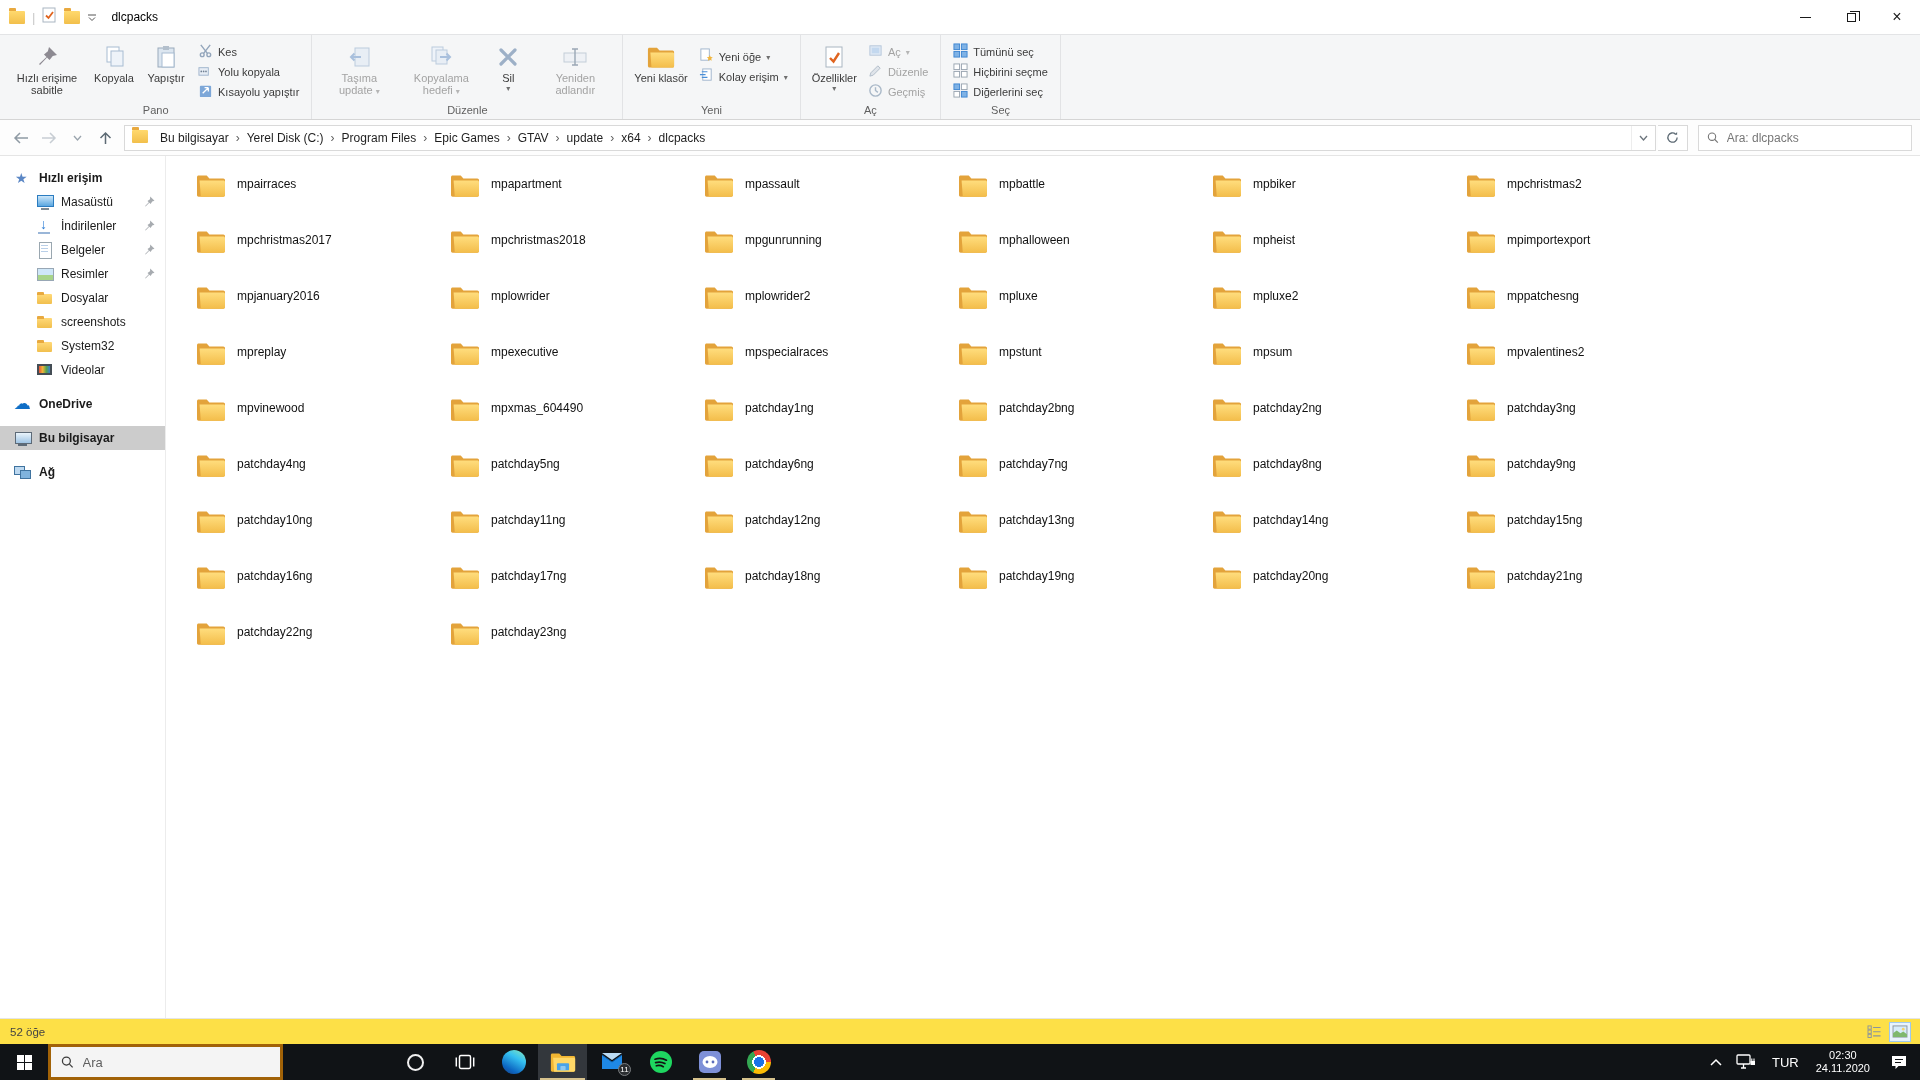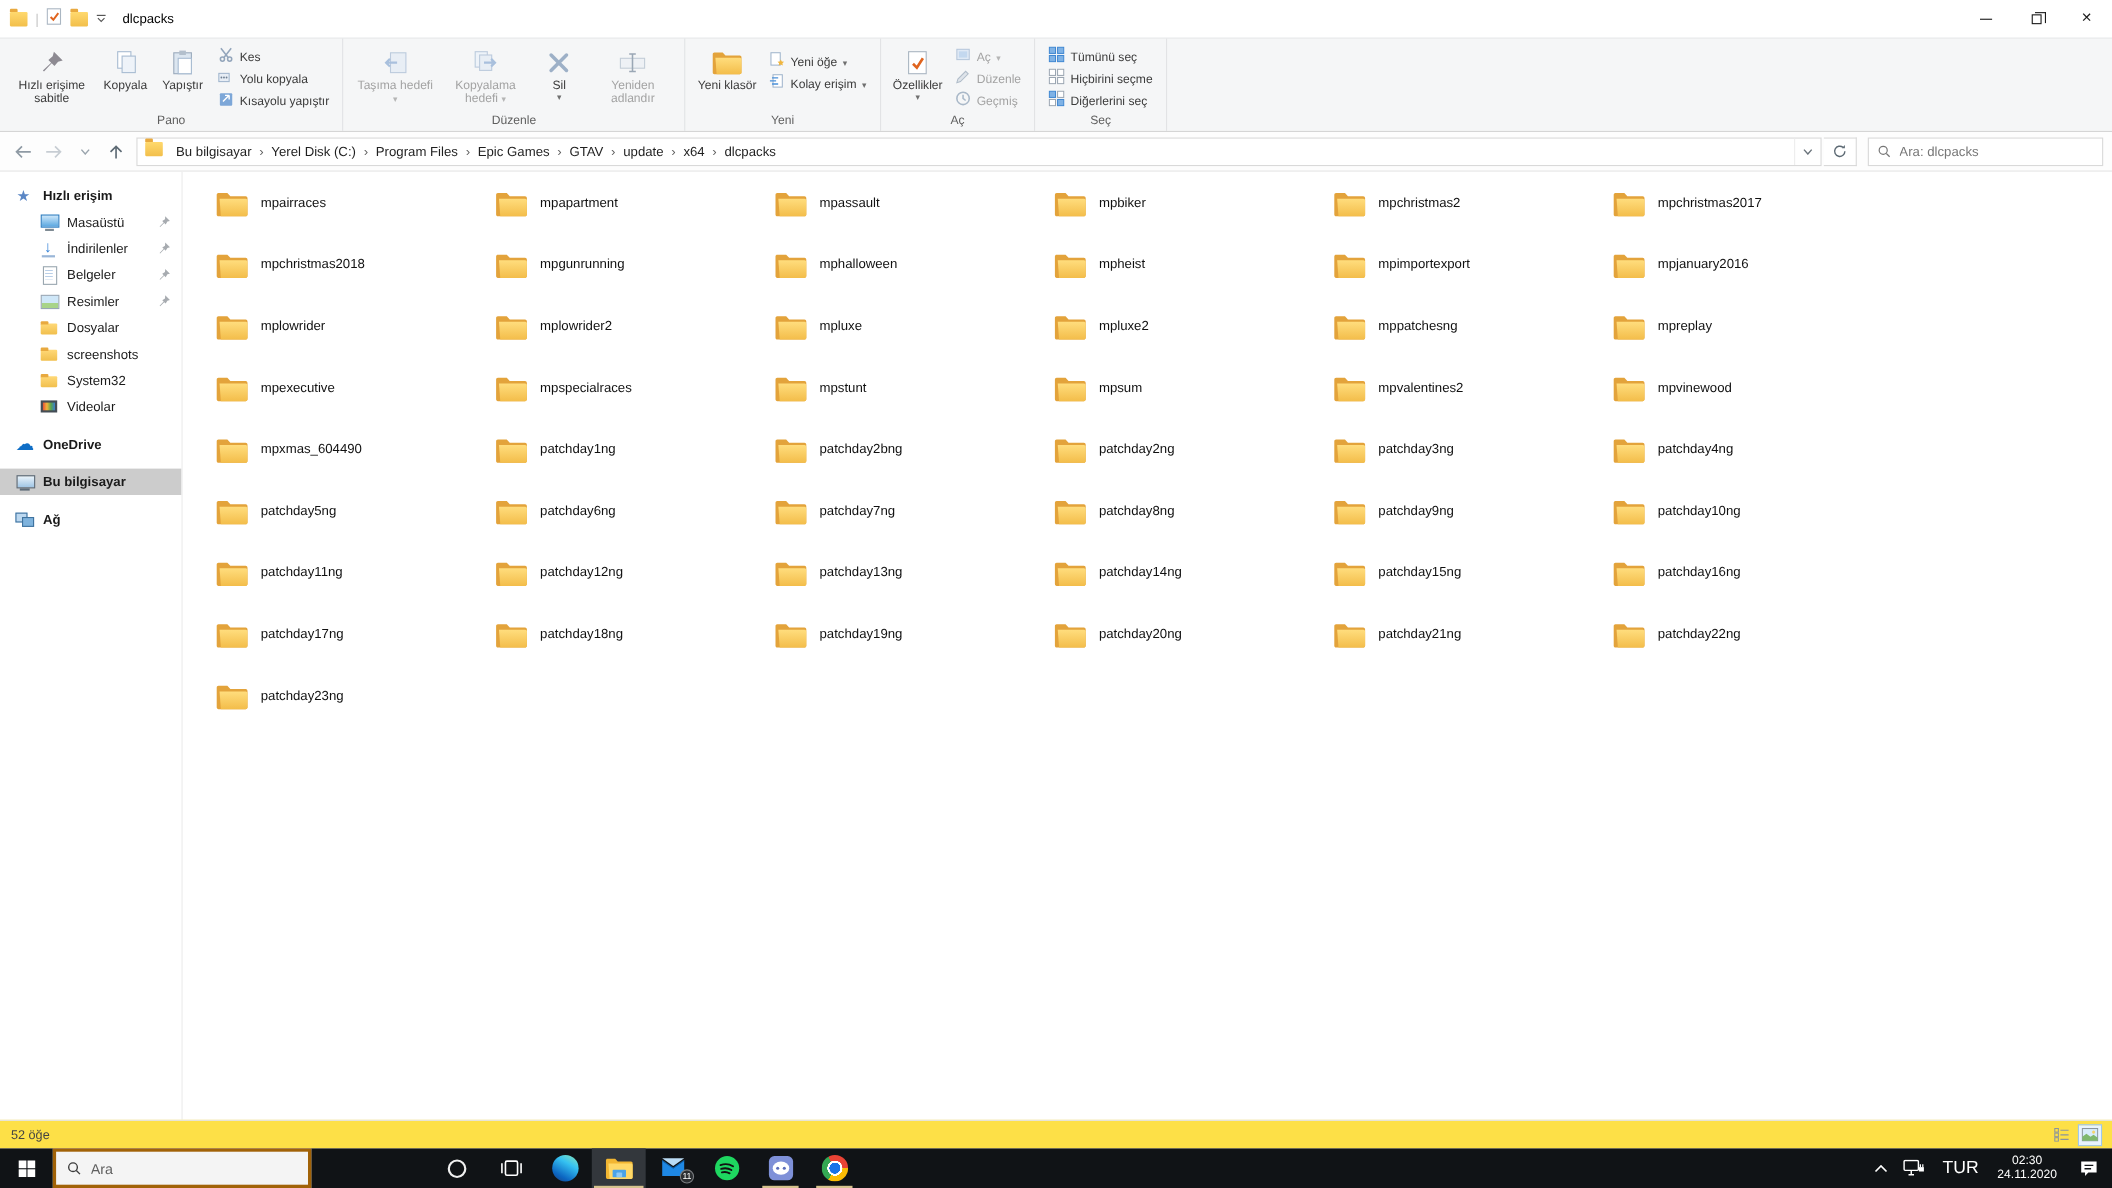--- a/index.html
+++ b/index.html
@@ -137,21 +137,21 @@
   .edge-circle { width:24px; height:24px; border-radius:50%;
      background:linear-gradient(210deg,#8ce8b8 0%,#35c1f1 35%,#0c66c2 75%,#1b3f7d 100%); }
   .chrome-circle { width:24px; height:24px; border-radius:50%;
      background:radial-gradient(circle,#1a73e8 0 29%,#fff 30% 40%,transparent 41%),
        conic-gradient(from -30deg,#ea4335 0 120deg,#fbbc05 0 240deg,#34a853 0 360deg); }
   .badge { position:absolute; right:5px; bottom:4px; width:13px; height:13px; border-radius:50%;
      background:#2b2e31; border:1px solid #7a7d80; color:#fff; font-size:8px; display:flex;
      align-items:center; justify-content:center; }
   .tray { position:absolute; right:0; top:0; height:36px; display:flex; align-items:center; }
   .tray-item { height:36px; display:flex; align-items:center; justify-content:center; padding:0 7px; }
-  .tray-lang { color:#fff; font-size:16px; padding:0 9px; }
+  .tray-lang { color:#fff; font-size:13px; padding:0 9px; }
   .tray-clock { color:#fff; font-size:11px; line-height:13px; text-align:center; padding:0 8px; }
 </style>
 </head>
 <body>
 
 <svg width="0" height="0" style="position:absolute">
   <defs>
     <linearGradient id="fgrad" x1="0" y1="0" x2="0" y2="1">
       <stop offset="0" stop-color="#ffdd7d"></stop>
         <stop offset="1" stop-color="#f3bd4a"></stop>
@@ -261,21 +261,21 @@
 
     <div class="rgroup">
       <div class="rgroup-body">
         <div class="rbtn">
           <span class="ricon">
             <svg width="26" height="26" viewBox="0 0 26 26">
                 <rect x="9" y="4" width="14" height="18" fill="#e8eef5" stroke="#bccbdd"></rect>
                 <path d="M15 13H5m3.5-3.5L5 13l3.5 3.5" stroke="#a9c0dd" stroke-width="2" fill="none"></path>
               </svg>
           </span>
-          <span class="rlabel dis"><span>Taşıma hedefi</span> <span class="caret dis">▾</span></span>
+          <span class="rlabel dis"><span>Taşıma update</span> <span class="caret dis">▾</span></span>
         </div>
         <div class="rbtn">
           <span class="ricon">
             <svg width="26" height="26" viewBox="0 0 26 26">
                 <rect x="4" y="3" width="11" height="14" fill="#eef3f9" stroke="#bccbdd"></rect>
                 <rect x="8" y="6" width="11" height="14" fill="#e8eef5" stroke="#bccbdd"></rect>
                 <path d="M12 13h10m-3.5-3.5L22 13l-3.5 3.5" stroke="#a9c0dd" stroke-width="2" fill="none"></path>
               </svg>
           </span>
           <span class="rlabel dis"><span>Kopyalama hedefi</span> <span class="caret dis">▾</span></span>
@@ -567,20 +567,27 @@
     <path d="M3.6 6.6h23.8c.8 0 1.6.7 1.6 1.5V21c0 1-.8 1.7-1.7 1.7H4.8z" fill="url(#fgrad)"></path>
   </svg></span>
             <span class="tile-label">mpapartment</span>
           </div>
           <div class="tile">
             <span class="tile-icon"><svg width="30" height="24" viewBox="0 0 30 24">
     <path d="M1 3.2c0-1 .7-1.7 1.6-1.7h8.1l2.7 2.9h13.9c1 0 1.7.8 1.7 1.7V21c0 1-.8 1.7-1.7 1.7H2.6c-.9 0-1.6-.8-1.6-1.7z" fill="#e3a33b"></path>
     <path d="M3.6 6.6h23.8c.8 0 1.6.7 1.6 1.5V21c0 1-.8 1.7-1.7 1.7H4.8z" fill="url(#fgrad)"></path>
   </svg></span>
             <span class="tile-label">mpassault</span>
+          </div>
+          <div class="tile">
+            <span class="tile-icon"><svg width="30" height="24" viewBox="0 0 30 24">
+    <path d="M1 3.2c0-1 .7-1.7 1.6-1.7h8.1l2.7 2.9h13.9c1 0 1.7.8 1.7 1.7V21c0 1-.8 1.7-1.7 1.7H2.6c-.9 0-1.6-.8-1.6-1.7z" fill="#e3a33b"></path>
+    <path d="M3.6 6.6h23.8c.8 0 1.6.7 1.6 1.5V21c0 1-.8 1.7-1.7 1.7H4.8z" fill="url(#fgrad)"></path>
+  </svg></span>
+            <span class="tile-label">mpbattle</span>
           </div>
           <div class="tile">
             <span class="tile-icon"><svg width="30" height="24" viewBox="0 0 30 24">
     <path d="M1 3.2c0-1 .7-1.7 1.6-1.7h8.1l2.7 2.9h13.9c1 0 1.7.8 1.7 1.7V21c0 1-.8 1.7-1.7 1.7H2.6c-.9 0-1.6-.8-1.6-1.7z" fill="#e3a33b"></path>
     <path d="M3.6 6.6h23.8c.8 0 1.6.7 1.6 1.5V21c0 1-.8 1.7-1.7 1.7H4.8z" fill="url(#fgrad)"></path>
   </svg></span>
             <span class="tile-label">mpbiker</span>
           </div>
           <div class="tile">
             <span class="tile-icon"><svg width="30" height="24" viewBox="0 0 30 24">

